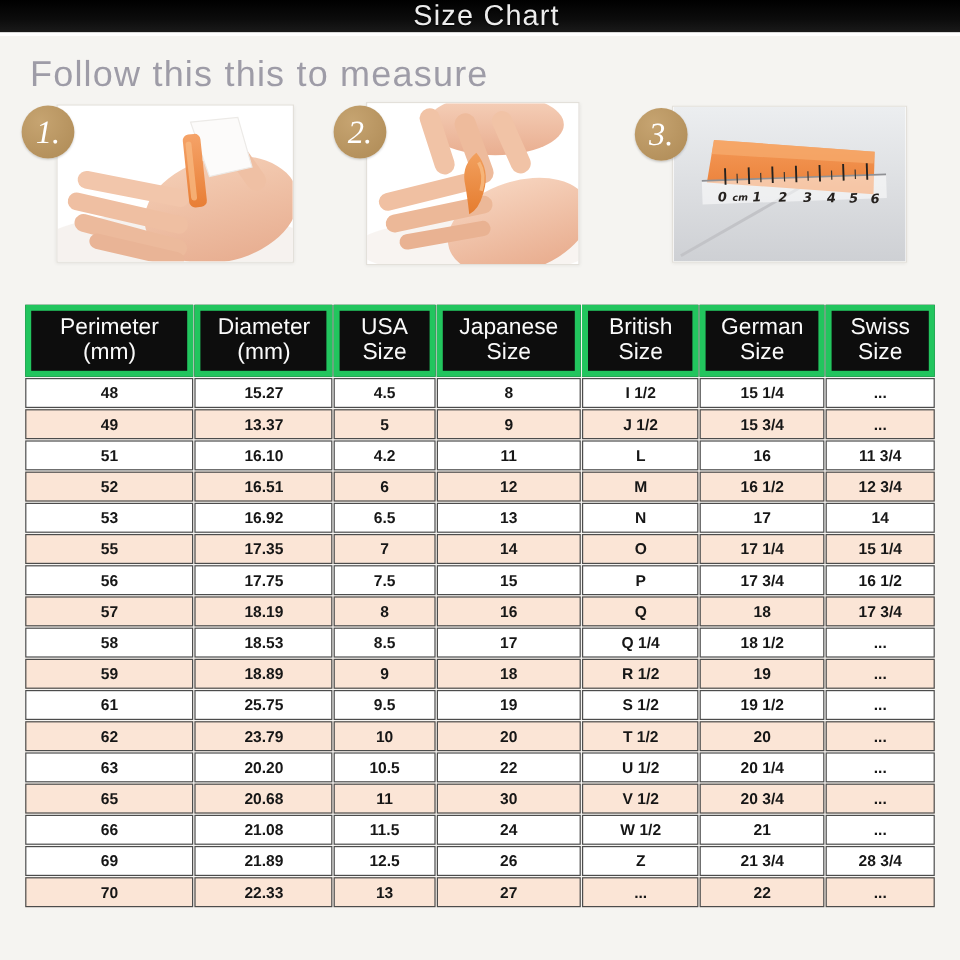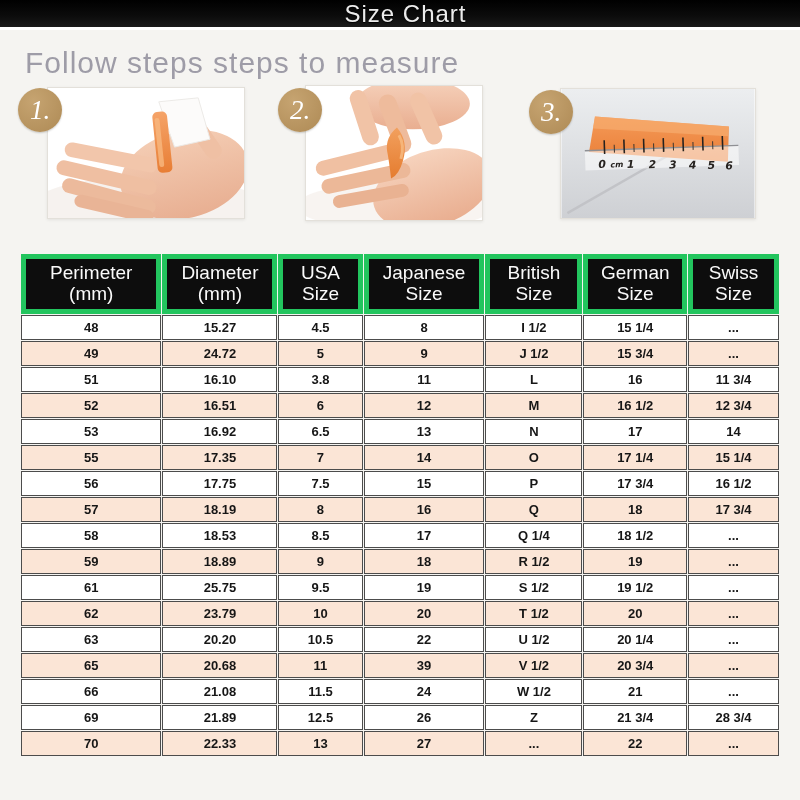--- a/index.html
+++ b/index.html
@@ -77,21 +77,21 @@
   tr.even td { background:#ffffff; }
   tr.odd  td { background:#fbe5d6; }
 </style>
 </head>
 <body>
 
 <header class="title-bar">
   <h1>Size Chart</h1>
 </header>
 
-<div class="heading">Follow steps steps to measure</div>
+<div class="heading">Follow this this to measure</div>
 
 <div class="steps">
 
   <div class="step-badge" id="badge-1">
     <span>1.</span>
   </div>
   <div class="step-panel" id="panel-1">
     <svg viewBox="0 0 198 132" aria-hidden="true">
       <defs>
         <linearGradient id="skin1" x1="0" y1="0" x2="0" y2="1">
@@ -281,31 +281,31 @@
           <td>48</td>
           <td>15.27</td>
           <td>4.5</td>
           <td>8</td>
           <td>I 1/2</td>
           <td>15 1/4</td>
           <td>...</td>
         </tr>
         <tr class="odd">
           <td>49</td>
-          <td>24.72</td>
+          <td>13.37</td>
           <td>5</td>
           <td>9</td>
           <td>J 1/2</td>
           <td>15 3/4</td>
           <td>...</td>
         </tr>
         <tr class="even">
           <td>51</td>
           <td>16.10</td>
-          <td>3.8</td>
+          <td>4.2</td>
           <td>11</td>
           <td>L</td>
           <td>16</td>
           <td>11 3/4</td>
         </tr>
         <tr class="odd">
           <td>52</td>
           <td>16.51</td>
           <td>6</td>
           <td>12</td>
@@ -391,21 +391,21 @@
           <td>10.5</td>
           <td>22</td>
           <td>U 1/2</td>
           <td>20 1/4</td>
           <td>...</td>
         </tr>
         <tr class="odd">
           <td>65</td>
           <td>20.68</td>
           <td>11</td>
-          <td>39</td>
+          <td>30</td>
           <td>V 1/2</td>
           <td>20 3/4</td>
           <td>...</td>
         </tr>
         <tr class="even">
           <td>66</td>
           <td>21.08</td>
           <td>11.5</td>
           <td>24</td>
           <td>W 1/2</td>

